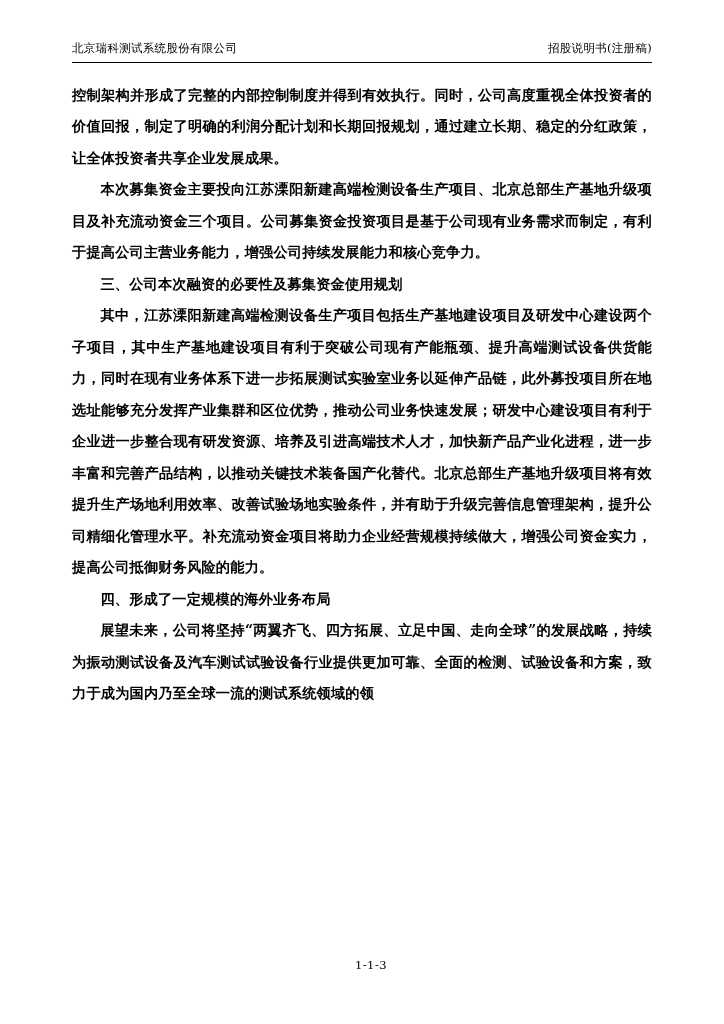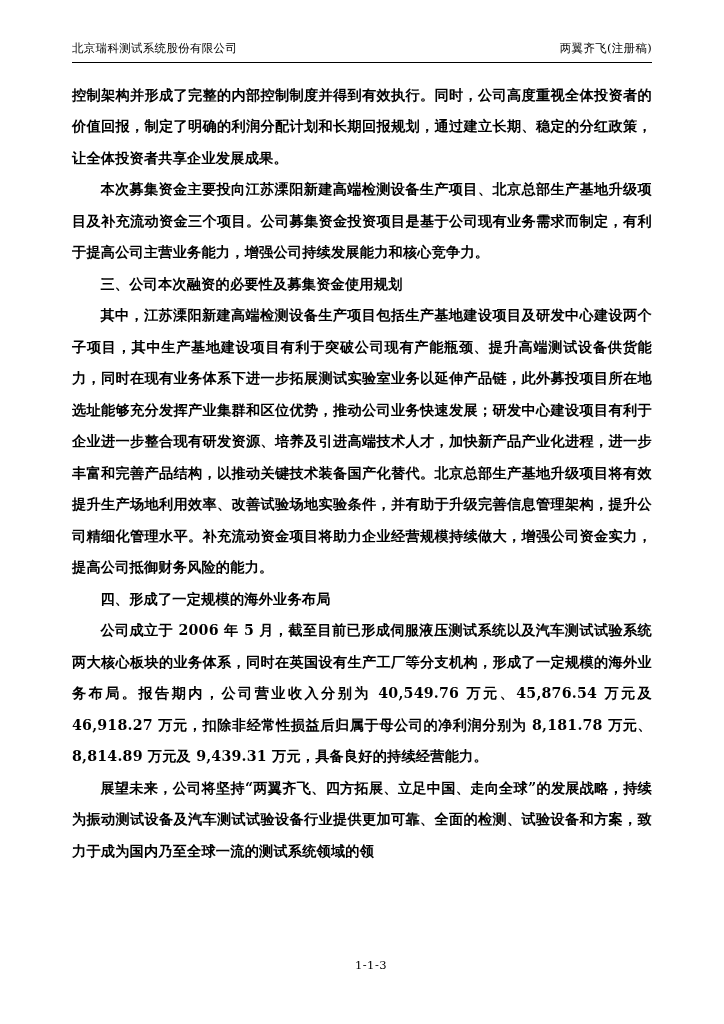--- a/index.html
+++ b/index.html
@@ -59,30 +59,29 @@
     letter-spacing: 0.5px;
   }
 </style>
 </head>
 <body>
 
 <div class="page">
 
   <div class="header">
     <span class="left">北京瑞科测试系统股份有限公司</span>
-    <span class="right">两翼齐飞(注册稿)</span>
+    <span class="right">招股说明书(注册稿)</span>
   </div>
 
   <div class="body-text">
     <p class="para">控制架构并形成了完整的内部控制制度并得到有效执行。同时，公司高度重视全体投资者的价值回报，制定了明确的利润分配计划和长期回报规划，通过建立长期、稳定的分红政策，让全体投资者共享企业发展成果。</p>
     <p class="para indent">本次募集资金主要投向江苏溧阳新建高端检测设备生产项目、北京总部生产基地升级项目及补充流动资金三个项目。公司募集资金投资项目是基于公司现有业务需求而制定，有利于提高公司主营业务能力，增强公司持续发展能力和核心竞争力。</p>
     <p class="para indent">三、公司本次融资的必要性及募集资金使用规划</p>
     <p class="para indent">其中，江苏溧阳新建高端检测设备生产项目包括生产基地建设项目及研发中心建设两个子项目，其中生产基地建设项目有利于突破公司现有产能瓶颈、提升高端测试设备供货能力，同时在现有业务体系下进一步拓展测试实验室业务以延伸产品链，此外募投项目所在地选址能够充分发挥产业集群和区位优势，推动公司业务快速发展；研发中心建设项目有利于企业进一步整合现有研发资源、培养及引进高端技术人才，加快新产品产业化进程，进一步丰富和完善产品结构，以推动关键技术装备国产化替代。北京总部生产基地升级项目将有效提升生产场地利用效率、改善试验场地实验条件，并有助于升级完善信息管理架构，提升公司精细化管理水平。补充流动资金项目将助力企业经营规模持续做大，增强公司资金实力，提高公司抵御财务风险的能力。</p>
     <p class="para indent">四、形成了一定规模的海外业务布局</p>
-    <p class="para indent">公司成立于 2006 年 5 月，截至目前已形成伺服液压测试系统以及汽车测试试验系统两大核心板块的业务体系，同时在英国设有生产工厂等分支机构，形成了一定规模的海外业务布局。报告期内，公司营业收入分别为 40,549.76 万元、45,876.54 万元及 46,918.27 万元，扣除非经常性损益后归属于母公司的净利润分别为 8,181.78 万元、8,814.89 万元及 9,439.31 万元，具备良好的持续经营能力。</p>
     <p class="para indent">展望未来，公司将坚持“两翼齐飞、四方拓展、立足中国、走向全球”的发展战略，持续为振动测试设备及汽车测试试验设备行业提供更加可靠、全面的检测、试验设备和方案，致力于成为国内乃至全球一流的测试系统领域的领</p>
   </div>
 
   <div class="footer">
     <span>1-1-3</span>
   </div>
 
 </div>
 
 </body></html>

